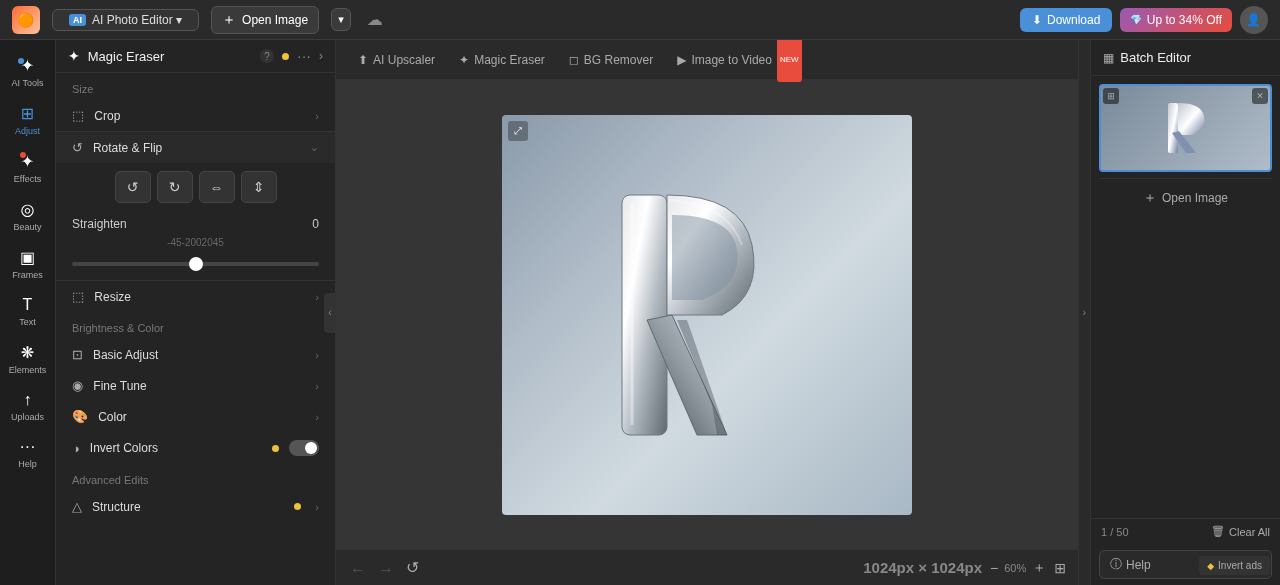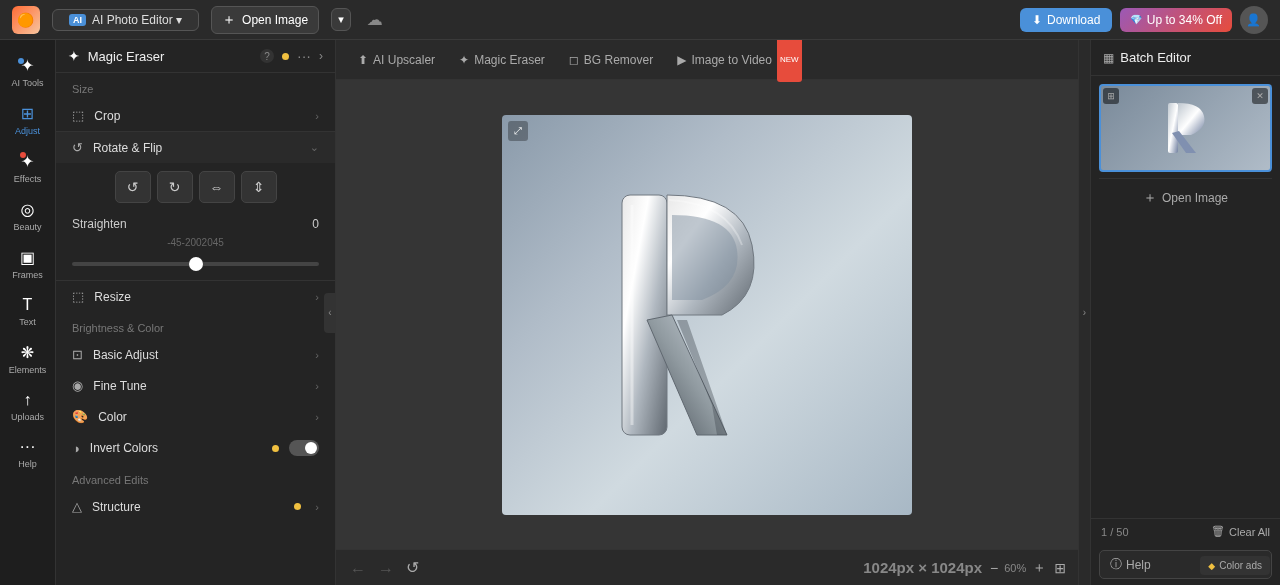--- a/index.html
+++ b/index.html
@@ -459,14 +459,14 @@
     <div class="help-btn">
       <span class="help-icon">ⓘ</span>
       <span>Help</span>
     </div>
   </div>
 
 </div>
 
 <div class="remove-ads">
   <span class="diamond-icon">◆</span>
-  <span>Color ads</span>
+  <span>Invert ads</span>
 </div>
 
 </body></html>

